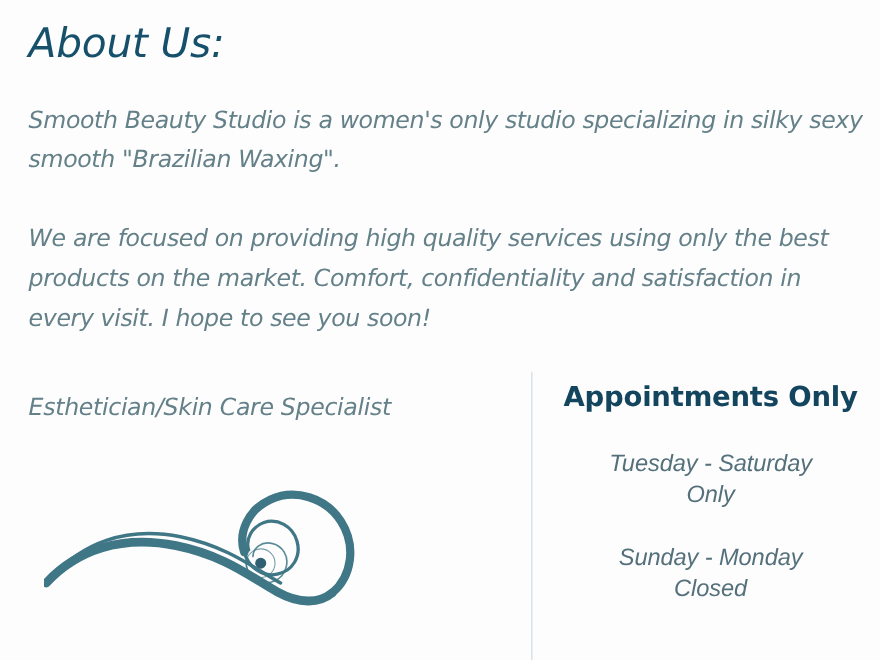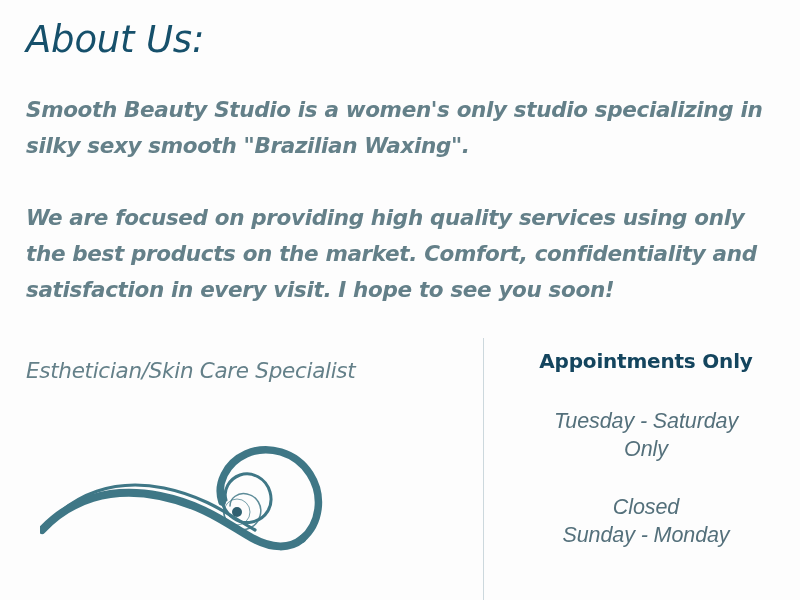--- a/index.html
+++ b/index.html
@@ -43,21 +43,21 @@
     white-space: nowrap;
   }
 
   .body-copy {
     position: absolute;
     left: 0;
     top: 92px;
     width: 760px;
     font-family: "DejaVu Sans", sans-serif;
     font-style: italic;
-    font-weight: 700;
+    font-weight: 400;
     font-size: 21.5px;
     line-height: 36px;
     color: #648089;
     letter-spacing: -0.35px;
   }
   .body-copy p {
     margin: 0;
   }
   .body-copy p.spaced {
     margin-top: 36px;
@@ -103,21 +103,21 @@
     left: 492px;
     top: 340px;
     width: 308px;
     text-align: center;
   }
 
   .appointments-heading {
     font-family: "DejaVu Sans", sans-serif;
     font-style: normal;
     font-weight: bold;
-    font-size: 20px;
+    font-size: 25px;
     color: #14455e;
     letter-spacing: -0.2px;
     line-height: 30px;
     margin-top: 6px;
   }
 
   .hours-block {
     font-family: "Liberation Sans", sans-serif;
     font-style: italic;
     font-weight: 400;
@@ -178,19 +178,19 @@
   <div class="right-col">
 
     <div class="appointments-heading">Appointments Only</div>
 
     <div class="hours-block first">
       <div>Tuesday - Saturday</div>
       <div>Only</div>
     </div>
 
     <div class="hours-block second">
+      <div>Sunday - Monday</div>
       <div>Closed</div>
-      <div>Sunday - Monday</div>
     </div>
 
   </div>
 
 </div>
 
 </body></html>

